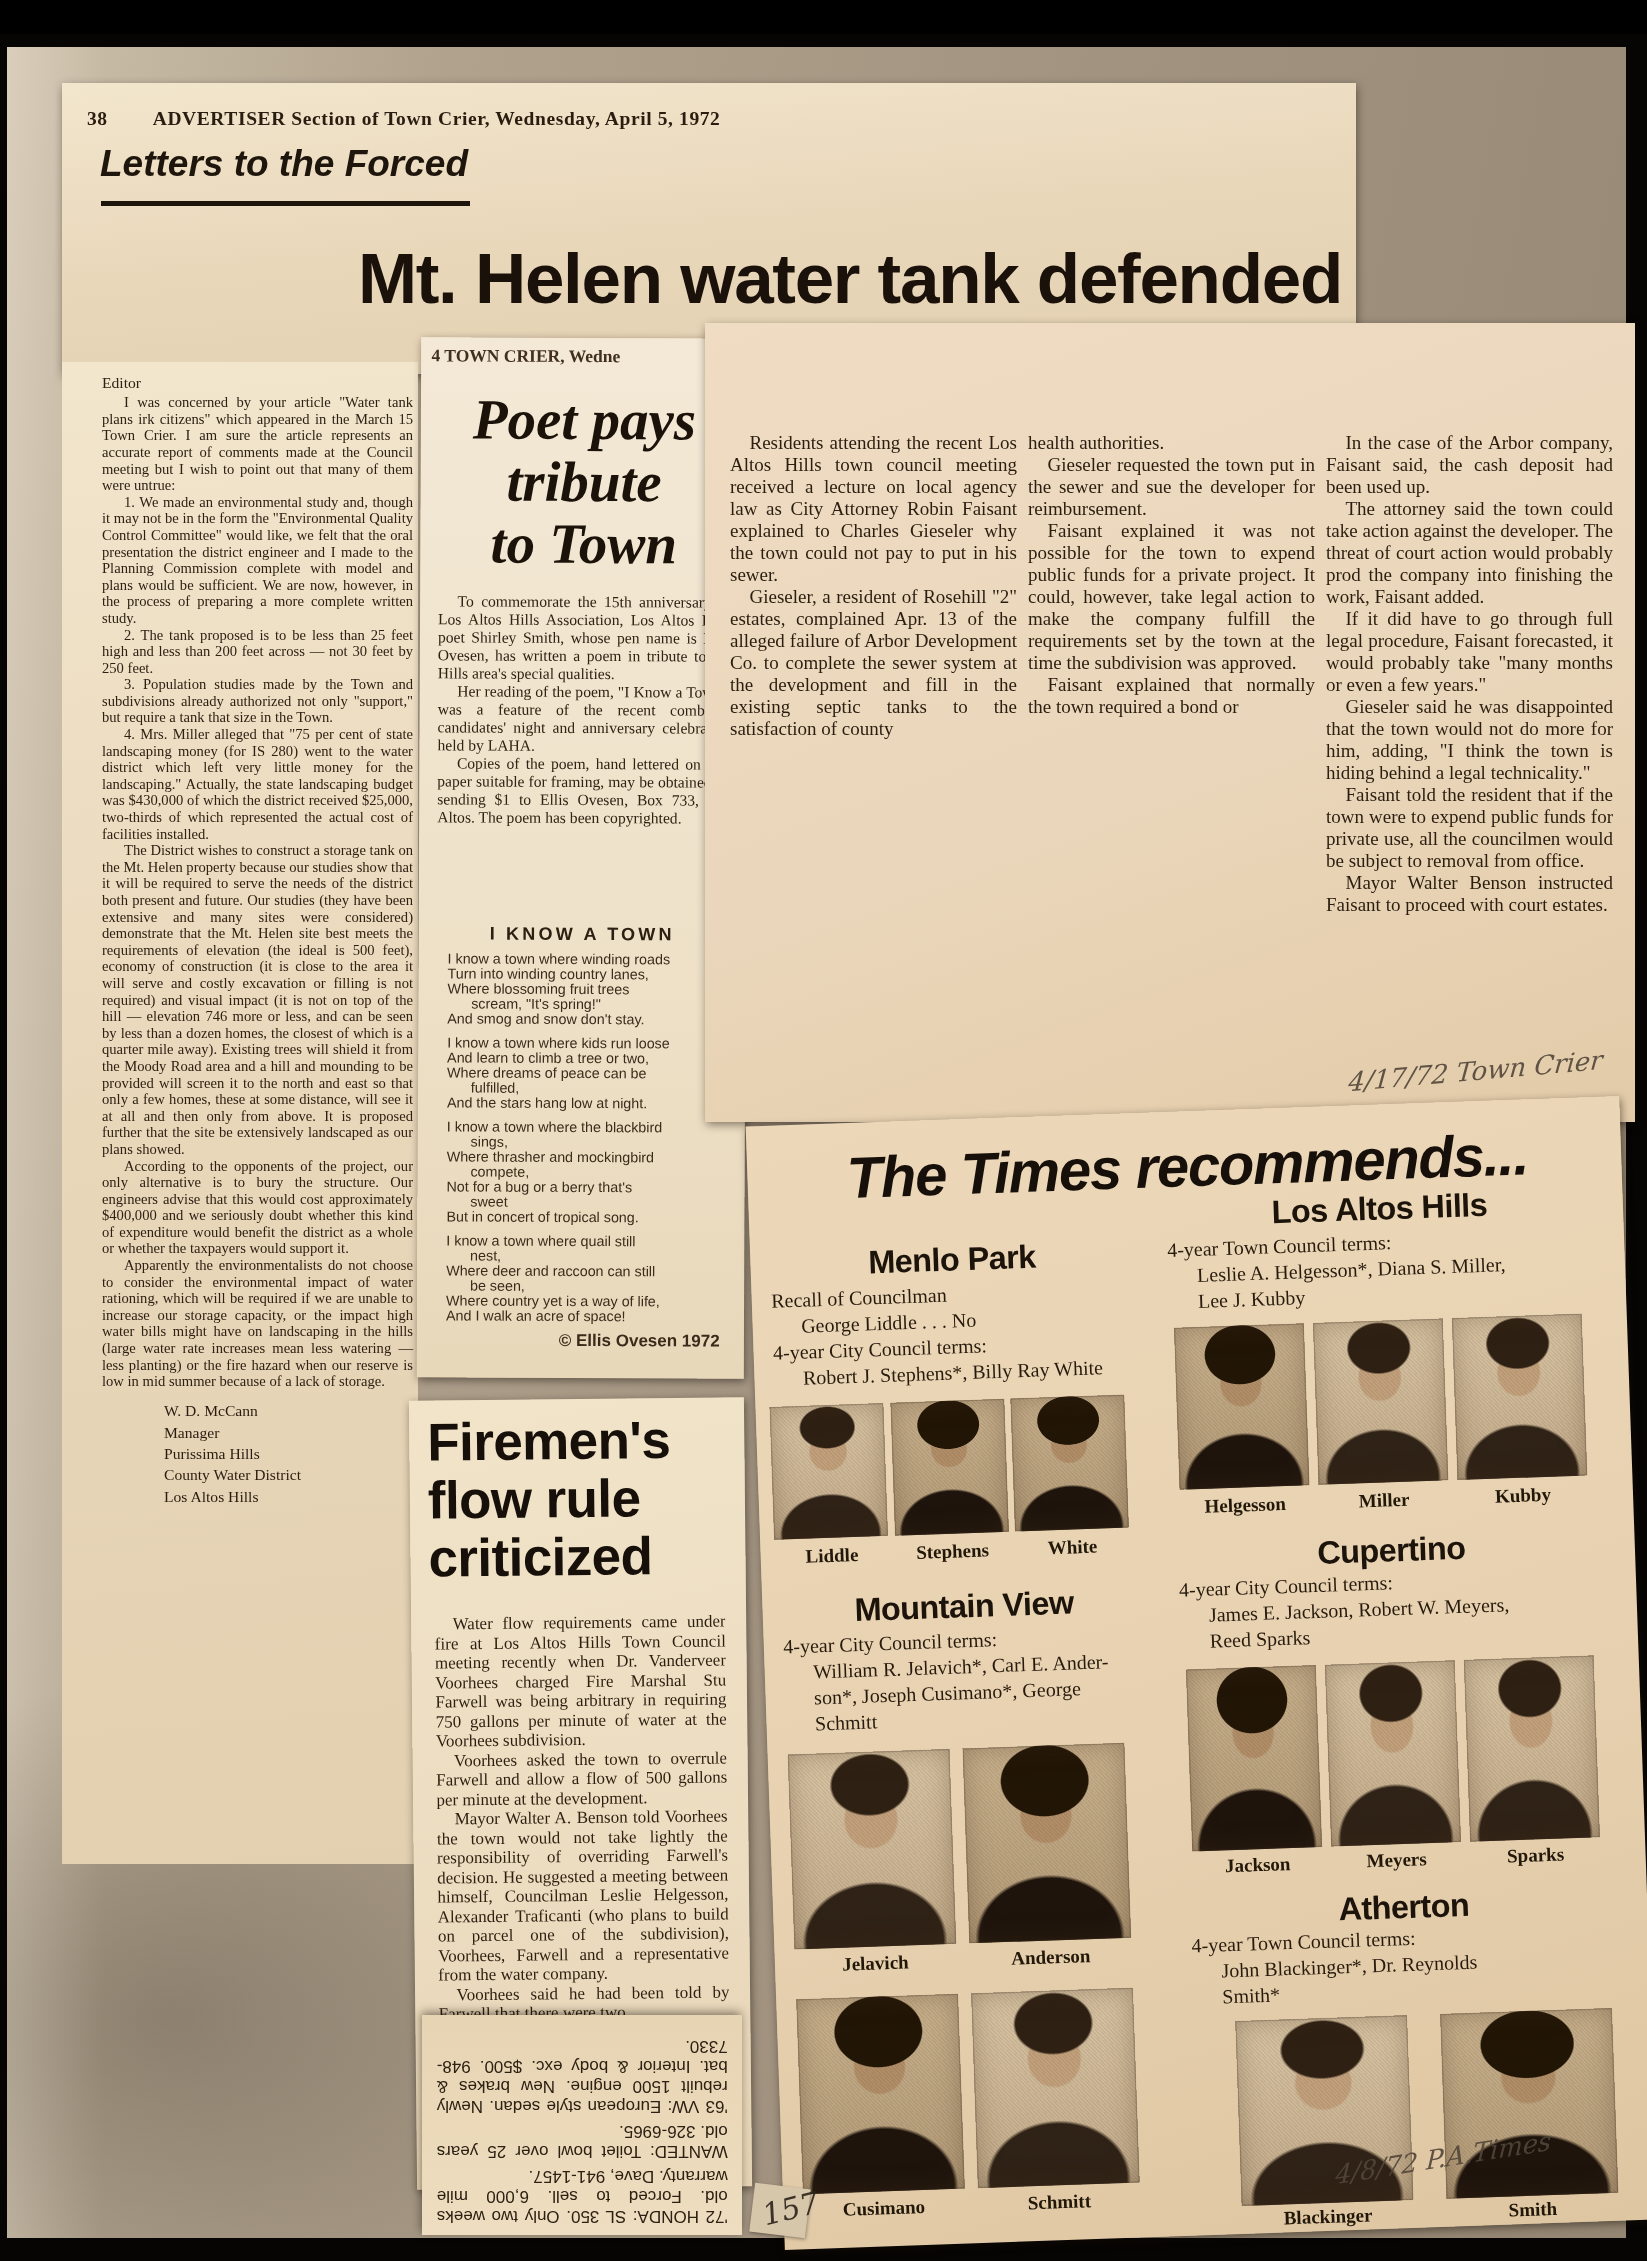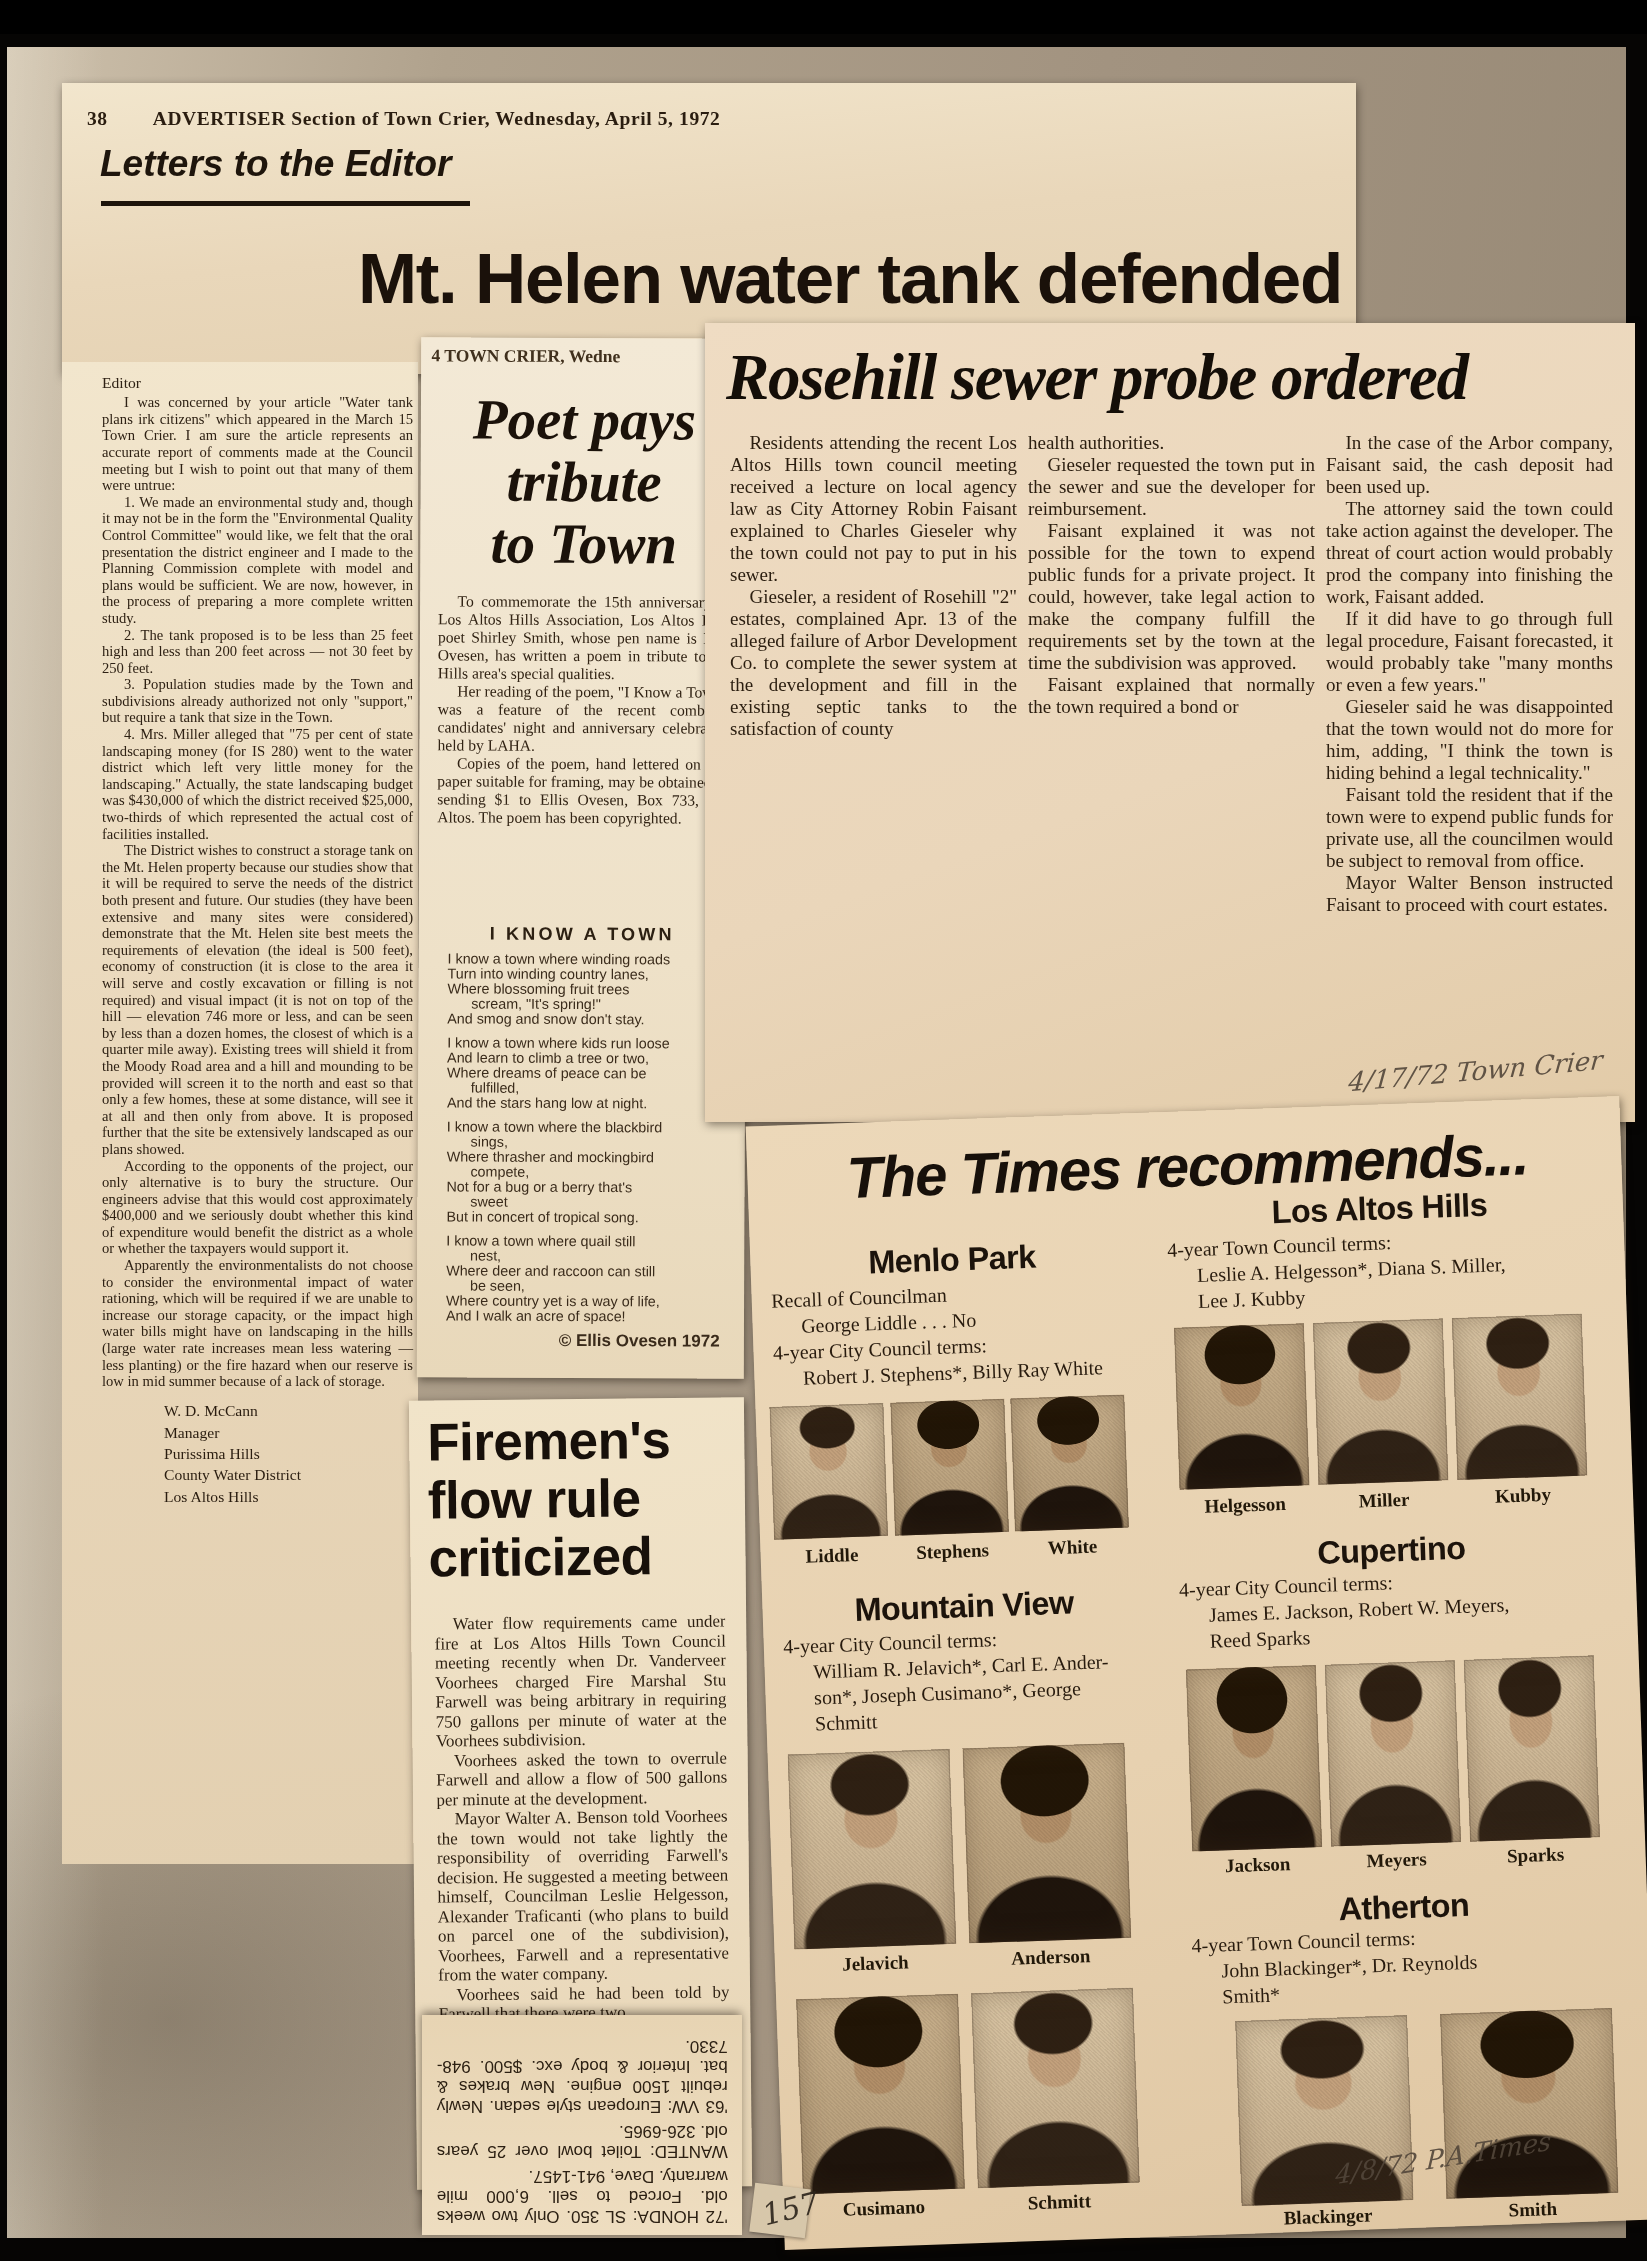--- a/index.html
+++ b/index.html
@@ -93,21 +93,21 @@
 </head>
 <body>
 
 <div id="canvas">
   <div class="board"></div>
 
   <div class="clip paper-a" style="left:62px;top:49px;width:1294px;height:291px;">
     <div class="masthead">
       <span class="pn">38</span><span>ADVERTISER Section of Town Crier, Wednesday, April 5, 1972</span>
     </div>
-    <div class="lte">Letters to the Editor</div>
+    <div class="lte">Letters to the Forced</div>
     <div class="lte-rule"></div>
     <div class="main-headline">Mt. Helen water tank defended</div>
   </div>
 
   <div class="clip paper-a" style="left:62px;top:328px;width:356px;height:1502px;box-shadow:none;overflow:hidden;">
     <div class="letter-body">
       <p class="salut">Editor</p>
       <p>I was concerned by your article "Water tank plans irk citizens" which appeared in the March 15 Town Crier. I am sure the article represents an accurate report of comments made at the Council meeting but I wish to point out that many of them were untrue:</p>
       <p>1. We made an environmental study and, though it may not be in the form the "Environmental Quality Control Committee" would like, we felt that the oral presentation the district engineer and I made to the Planning Commission complete with model and plans would be sufficient. We are now, however, in the process of preparing a more complete written study.</p>
       <p>2. The tank proposed is to be less than 25 feet high and less than 200 feet across — not 30 feet by 250 feet.</p>
@@ -161,21 +161,20 @@
       nest,
 Where deer and raccoon can still
       be seen,
 Where country yet is a way of life,
 And I walk an acre of space!</div>
       <div class="credit">© Ellis Ovesen 1972</div>
     </div>
   </div>
 
   <div class="clip paper-c" style="left:705px;top:289px;width:930px;height:799px;">
-    <div class="rose-hl">Rosehill sewer probe ordered</div>
     <div class="rcol" style="left:25px;">
       <p>Residents attending the recent Los Altos Hills town council meeting received a lecture on local agency law as City Attorney Robin Faisant explained to Charles Gieseler why the town could not pay to put in his sewer.</p>
       <p>Gieseler, a resident of Rosehill "2" estates, complained Apr. 13 of the alleged failure of Arbor Development Co. to complete the sewer system at the development and fill in the existing septic tanks to the satisfaction of county</p>
     </div>
     <div class="rcol" style="left:323px;">
       <p class="noind">health authorities.</p>
       <p>Gieseler requested the town put in the sewer and sue the developer for reimbursement.</p>
       <p>Faisant explained it was not possible for the town to expend public funds for a private project. It could, however, take legal action to make the company fulfill the requirements set by the town at the time the subdivision was approved.</p>
       <p>Faisant explained that normally the town required a bond or</p>
     </div>

